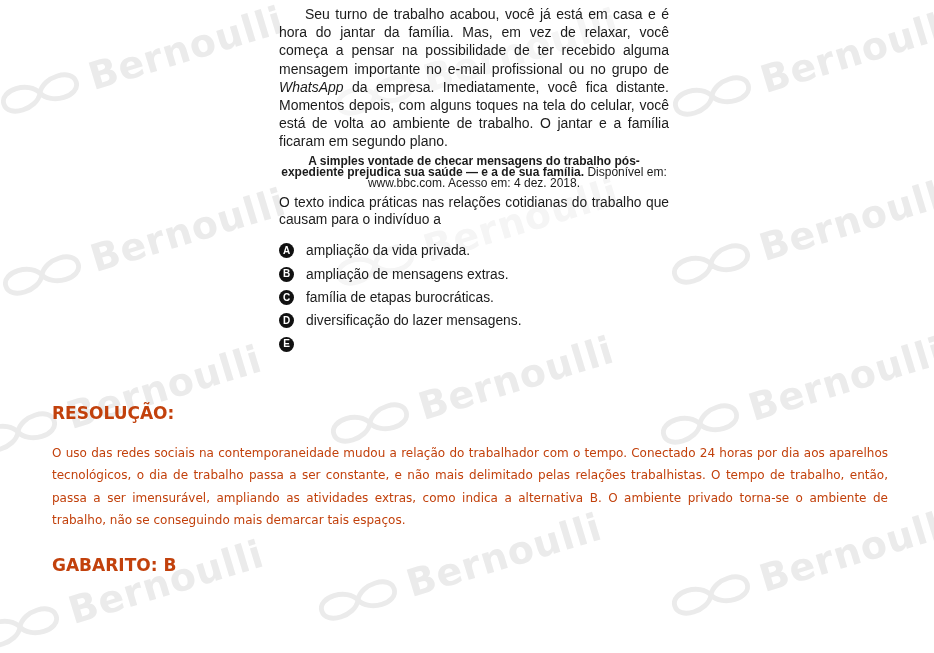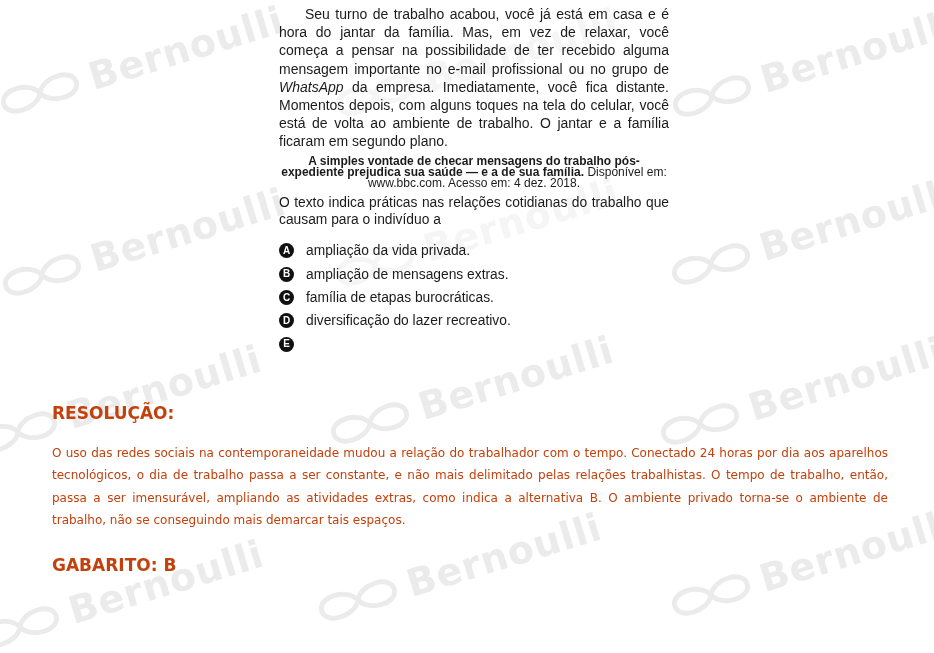--- a/index.html
+++ b/index.html
@@ -209,21 +209,21 @@
     <li class="option">
       <span class="badge">B</span>
       <span>ampliação de mensagens extras.</span>
     </li>
     <li class="option">
       <span class="badge">C</span>
       <span>família de etapas burocráticas.</span>
     </li>
     <li class="option">
       <span class="badge">D</span>
-      <span>diversificação do lazer recreativo.</span>
+      <span>diversificação do lazer mensagens.</span>
     </li>
     <li class="option">
       <span class="badge">E</span>
     </li>
   </ul>
 </div>
 
 <div class="resolution">
   <p class="res-heading">RESOLUÇÃO:</p>
   <p class="res-body">O uso das redes sociais na contemporaneidade mudou a relação do trabalhador com o tempo. Conectado 24 horas por dia aos aparelhos tecnológicos, o dia de trabalho passa a ser constante, e não mais delimitado pelas relações trabalhistas. O tempo de trabalho, então, passa a ser imensurável, ampliando as atividades extras, como indica a alternativa B. O ambiente privado torna-se o ambiente de trabalho, não se conseguindo mais demarcar tais espaços.</p>

